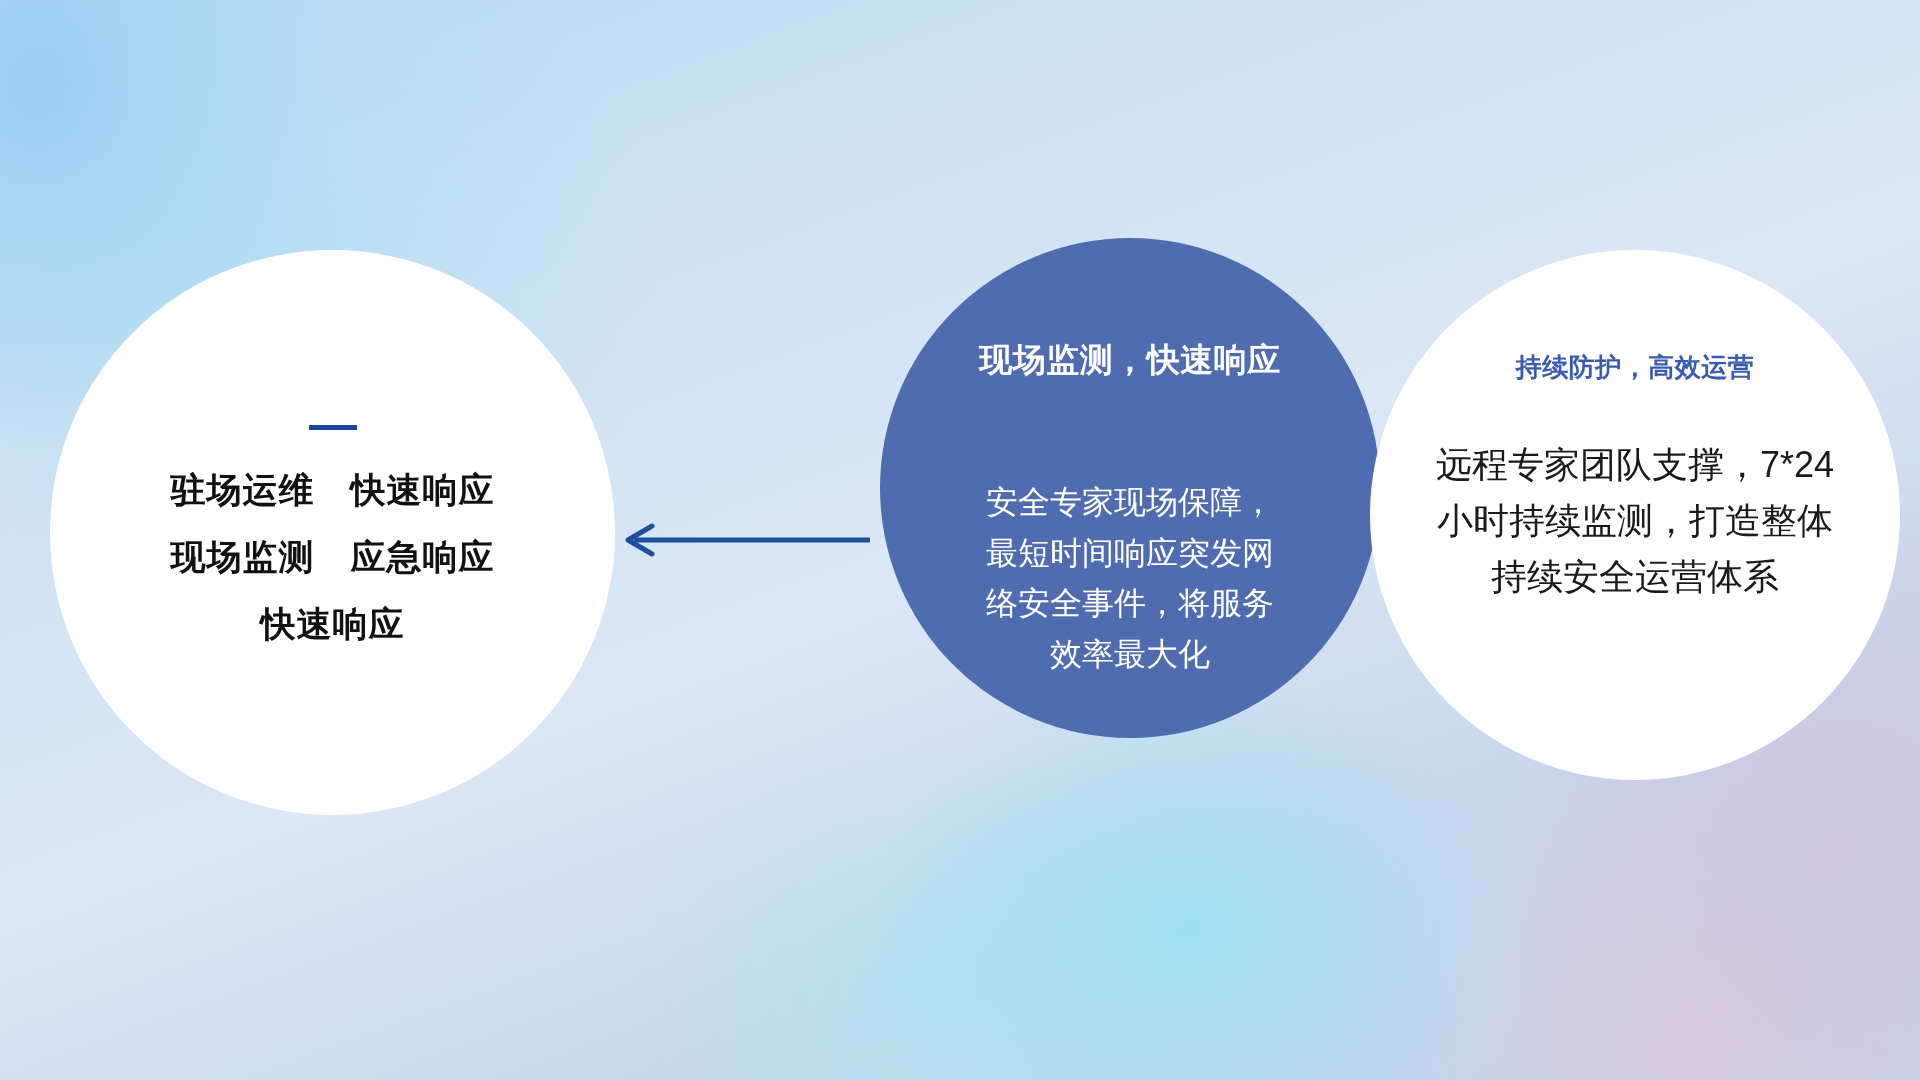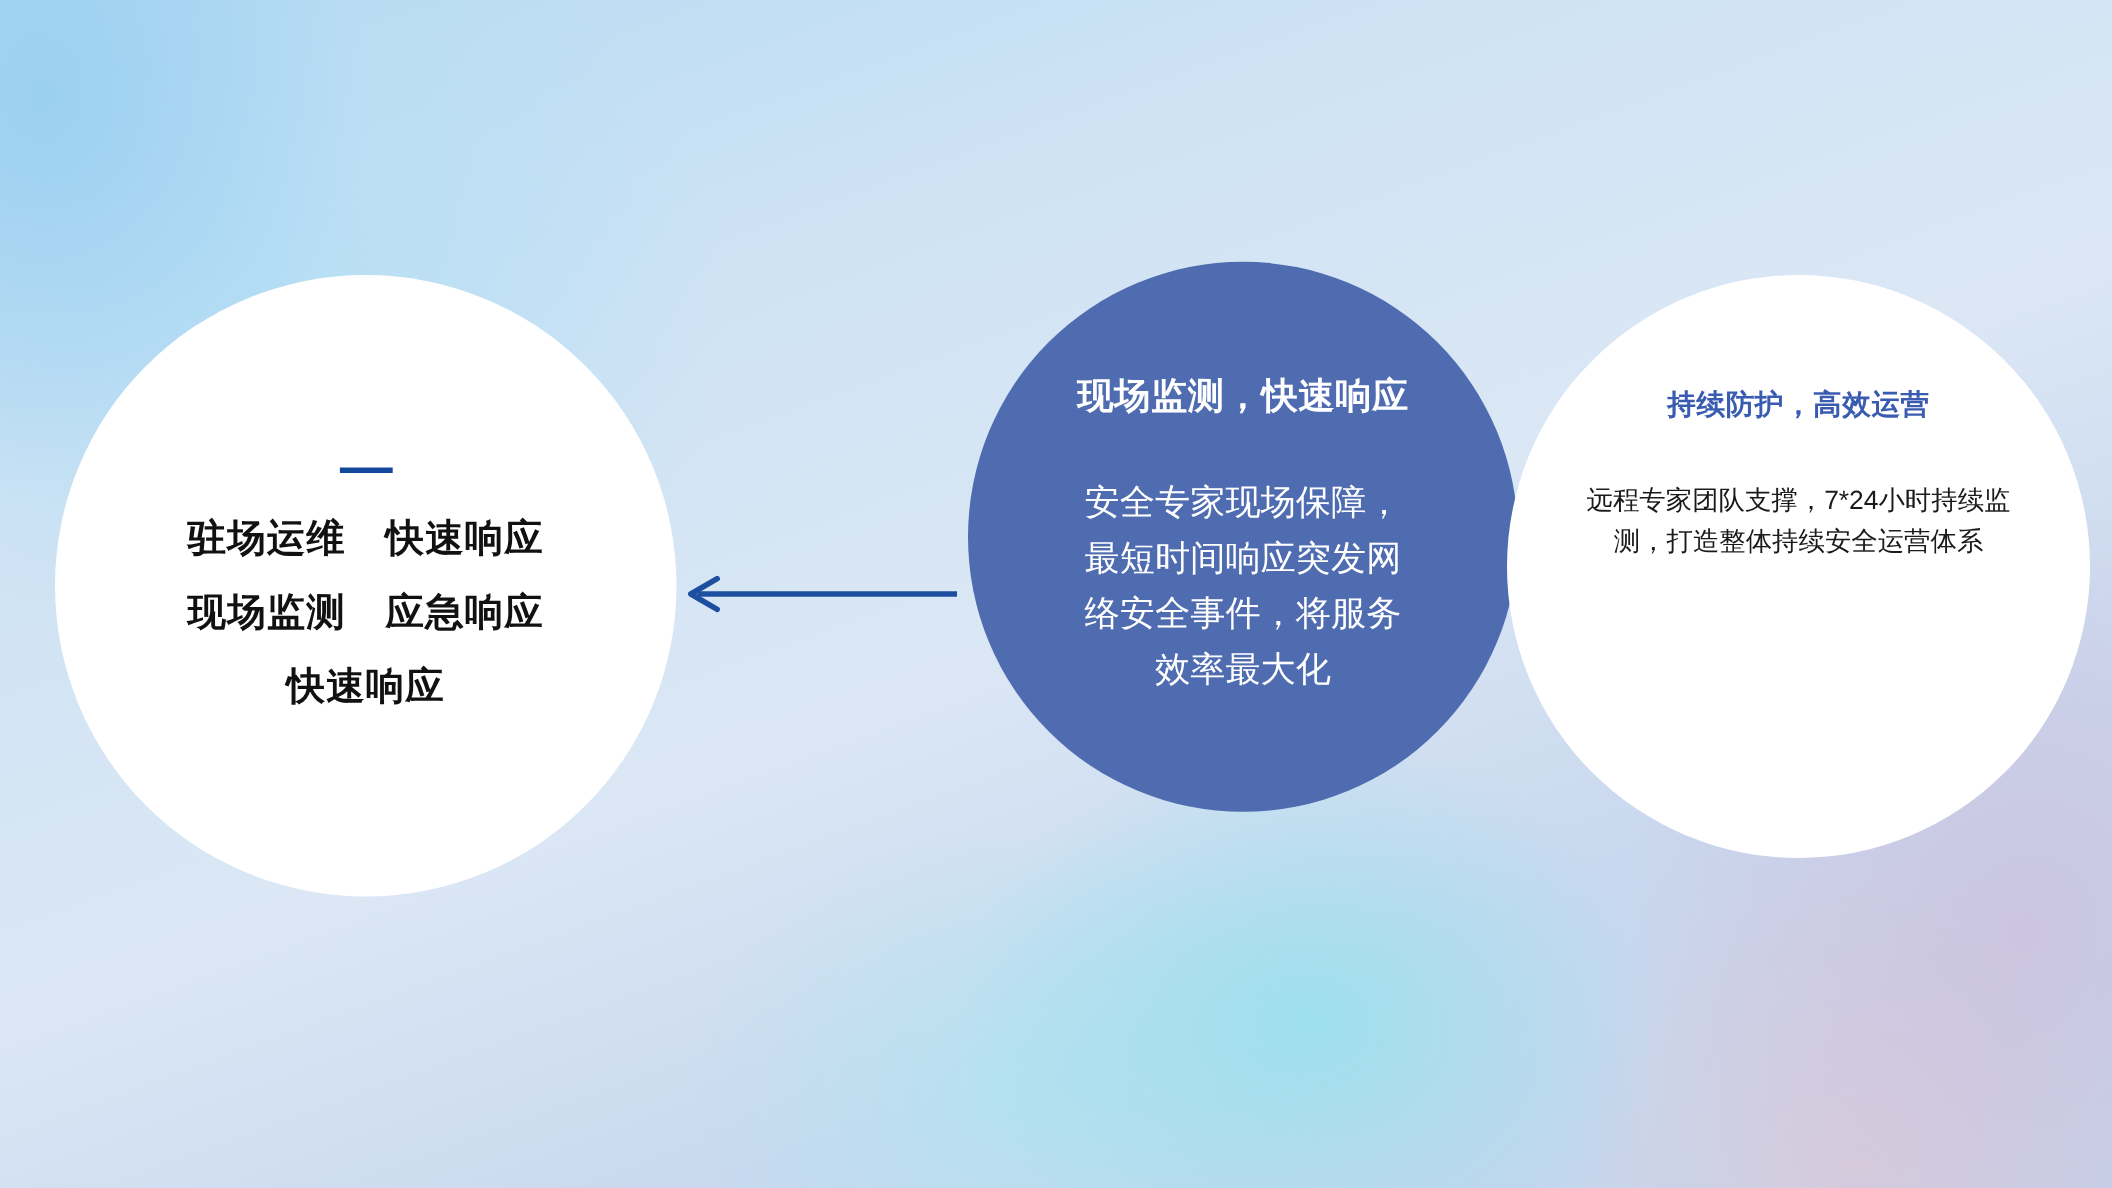--- a/index.html
+++ b/index.html
@@ -101,20 +101,21 @@
     top: 238px;
     width: 500px;
     height: 500px;
     z-index: 5;
     display: flex;
     flex-direction: column;
     align-items: center;
     text-align: center;
     padding-top: 100px;
     box-sizing: border-box;
+    gap: 46px;
   }
   #center-title {
     font-size: 33px;
     font-weight: bold;
     color: #ffffff;
     letter-spacing: 0.5px;
     white-space: nowrap;
   }
   #center-body {
     margin-top: 48px;
@@ -141,21 +142,21 @@
   }
   #right-title {
     font-size: 26px;
     font-weight: bold;
     color: #3a5cb0;
     letter-spacing: 0.5px;
     white-space: nowrap;
   }
   #right-body {
     margin-top: 52px;
-    font-size: 24px;
+    font-size: 36px;
     line-height: 1.55;
     color: #1a1a1a;
     width: 420px;
     text-align: center;
   }
 
   
   #arrow {
     position: absolute;
     left: 612px;

